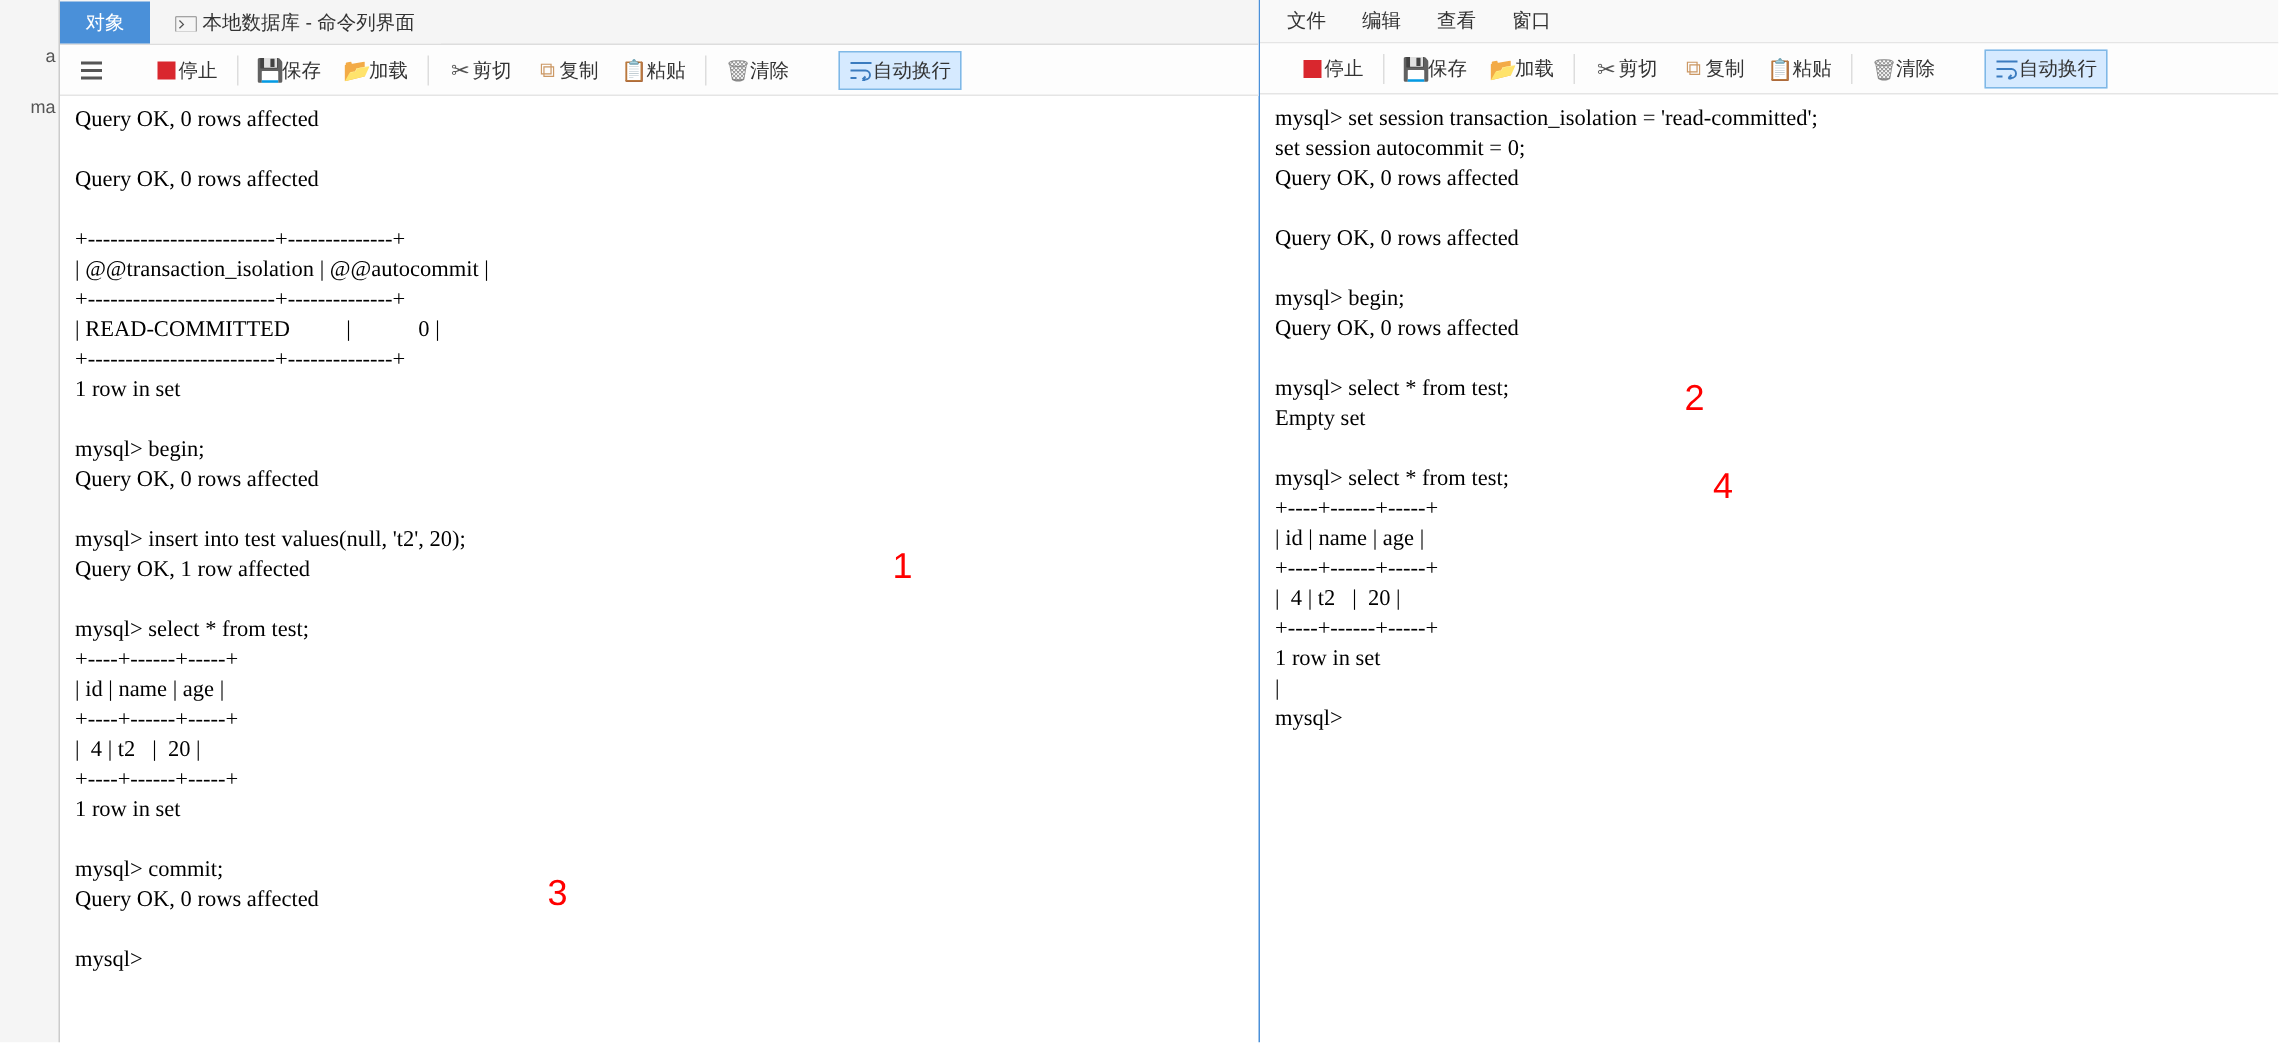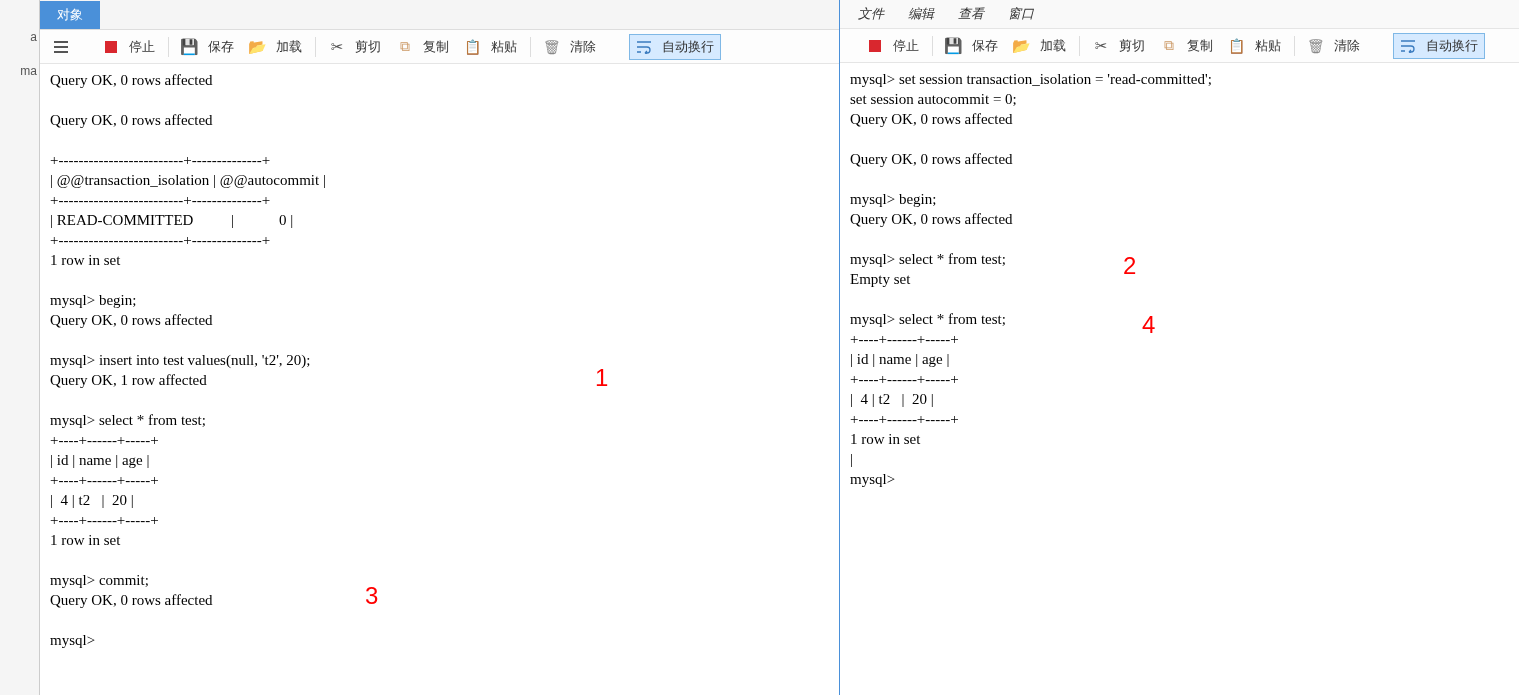--- a/index.html
+++ b/index.html
@@ -65,21 +65,20 @@
       display: inline-block;
     }
     .menubar {
       display: flex;
       gap: 24px;
       padding: 5px 18px;
       font-size: 13px;
       color: #333;
       background: #f9f9f9;
       border-bottom: 1px solid #e5e5e5;
-      font-style: italic;
     }
     .menubar span { cursor: pointer; }
     .toolbar {
       display: flex;
       align-items: center;
       padding: 4px 8px;
       gap: 2px;
       background: #fdfdfd;
       border-bottom: 1px solid #e5e5e5;
       height: 34px;
@@ -90,21 +89,21 @@
       padding: 2px 5px;
       cursor: pointer;
       border: 1px solid transparent;
     }
     .toolbar .hamburger span {
       height: 2px; background: #555; display: block;
     }
     .tbtn {
       display: flex;
       align-items: center;
-      gap: 10px;
+      gap: 0;
       padding: 3px 6px;
       font-size: 13px;
       color: #333;
       cursor: pointer;
       border: 1px solid transparent;
       white-space: nowrap;
     }
     .tbtn.active {
       background: #d6eaff;
       border: 1px solid #7fb8e6;
@@ -153,20 +152,29 @@
 <div class="sidebar-left">
   <div class="entry">a</div>
   <div class="entry">ma</div>
 </div>
 
 <div class="panel panel-left">
   <div class="tabs">
     <div class="tab active">
       <span>对象</span>
     </div>
+    <div class="tab">
+      <span class="tabicon">
+        <svg viewBox="0 0 16 12">
+            <rect x="0" y="0" width="16" height="12" fill="none" stroke="#555"></rect>
+            <path d="M3 3l3 3-3 3" stroke="#555" fill="none"></path>
+          </svg>
+      </span>
+      <span>本地数据库 - 命令列界面</span>
+    </div>
   </div>
 
   <div class="toolbar">
     <div class="hamburger">
         <span></span>
         <span></span>
         <span></span>
       </div>
     <div style="width:18px"></div>
     <div class="tbtn">

